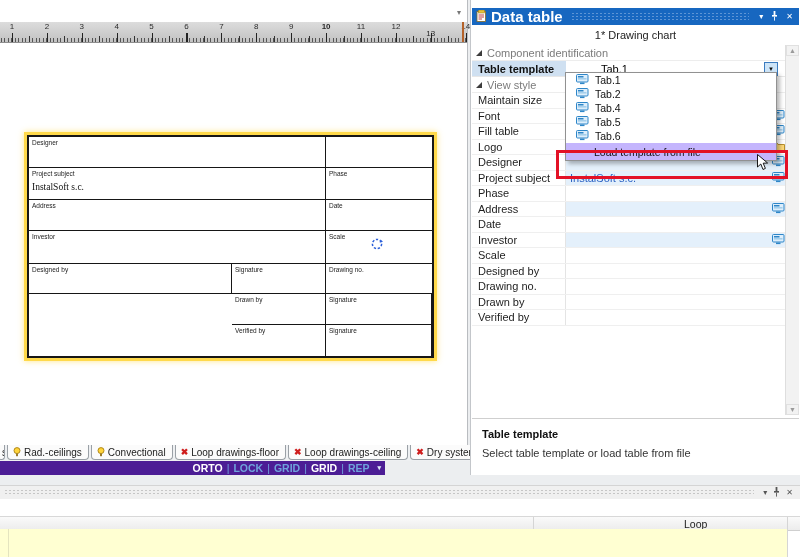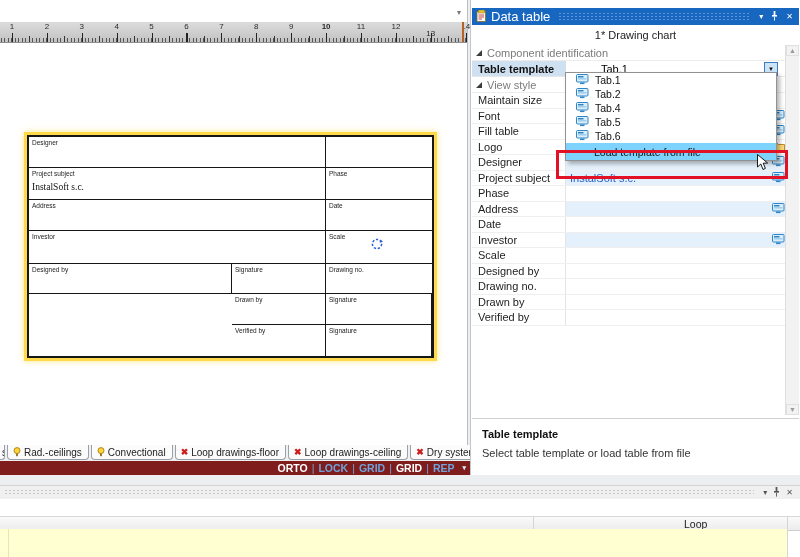--- a/index.html
+++ b/index.html
@@ -43,34 +43,34 @@
     display:flex;align-items:flex-start;}
   .sheet-tab{display:inline-flex;align-items:center;gap:3px;height:13px;padding:1px 6px 0 5px;
     margin-right:2px;background:#fbfbfb;border:1px solid #9aa0a6;border-top:none;
     border-radius:0 0 4px 4px;font-size:10px;color:#222;white-space:nowrap;}
   .sheet-tab.active{background:#c3c7cb;border-color:#5f6367;font-weight:bold;}
   .sheet-tab.partial{width:9px;padding:1px 2px 0 3px;overflow:hidden;margin-left:-2px;}
   .tab-x{color:#cf1d1d;font-size:9px;font-weight:bold;line-height:9px;}
   #tab-list-arrow{font-size:7px;color:#222;margin:3px 3px 0 4px;}
 
   
-  #status-bar{position:absolute;left:0;top:461px;width:470px;height:14px;background:#7f1d1d;
+  #status-bar{position:absolute;left:0;top:461px;width:385px;height:14px;background:#4c1d95;
     display:flex;align-items:center;justify-content:flex-end;padding-right:4px;box-sizing:border-box;
     font-size:10.5px;font-weight:bold;}
   .st-on{color:#ffffff;}
   .st-off{color:#6fa3dc;}
   .st-sep{color:#6fa3dc;margin:0 4px;font-weight:normal;}
   #status-arrow{color:#dce9f7;font-size:7px;margin-left:8px;}
 
   
   #right-panel{position:absolute;left:470px;top:0;width:330px;height:475px;background:#fff;
     border-left:1px solid #c3c6ca;box-sizing:border-box;}
   .dock-titlebar{position:absolute;left:1px;top:8px;right:1px;height:17px;background:#1767c0;
     display:flex;align-items:center;padding:0 4px;gap:4px;}
-  .dock-title-text{color:#fff;font-size:13px;font-weight:normal;white-space:nowrap;text-align:center;}
+  .dock-title-text{color:#fff;font-size:15px;font-weight:bold;white-space:nowrap;text-align:center;}
   .dock-texture{flex:1;height:9px;margin:0 4px;
     background-image:radial-gradient(#5d95d6 1px,transparent 1.1px);background-size:4px 3px;}
   .dock-btn{color:#fff;font-size:8px;line-height:8px;padding:0 2px;}
   #chart-header{position:absolute;left:1px;top:25px;right:1px;height:20px;background:#fff;
     display:flex;align-items:center;justify-content:center;font-size:11px;color:#222;
     border-bottom:1px solid #e3e3e3;}
 
   
   #prop-grid{position:absolute;left:1px;top:45px;width:315px;height:373px;background:#fff;font-size:11px;}
   .group-row{height:15px;display:flex;align-items:center;color:#7b7b7b;
@@ -100,21 +100,21 @@
   #prop-desc{position:absolute;left:1px;right:1px;top:418px;height:56px;border-top:1px solid #cfcfcf;
     background:#fff;padding:9px 10px;box-sizing:border-box;}
   #prop-desc .d-title{font-size:11px;font-weight:bold;color:#111;margin-bottom:7px;}
   #prop-desc .d-text{font-size:11px;color:#333;}
 
   
   #template-dropdown{position:absolute;left:565px;top:72px;width:210px;background:#fff;
     border:1px solid #919191;box-shadow:3px 3px 4px rgba(0,0,0,.28);z-index:40;}
   .dd-item{height:14px;display:flex;align-items:center;gap:6px;padding-left:10px;font-size:10.5px;color:#111;}
   #dd-action{height:17px;display:flex;align-items:center;padding-left:28px;font-size:10.5px;
-    color:#111;background:#7dd3fc;}
+    color:#111;background:#c4b5fd;}
   #annotation-box{position:absolute;left:556px;top:150px;width:226px;height:23px;
     border:3px solid #e31126;z-index:50;}
   #mouse-cursor{position:absolute;left:756px;top:154px;z-index:60;}
 
   
   #bottom-gap{position:absolute;left:0;top:475px;width:800px;height:10px;background:#eceef0;}
   #bottom-panel{position:absolute;left:0;top:485px;width:800px;height:72px;background:#fff;
     border-top:1px solid #d4d4d4;}
   #bottom-titlebar{position:absolute;left:0;top:0;width:800px;height:13px;background:#f0f0f0;
     display:flex;align-items:center;padding:0 4px;box-sizing:border-box;}

